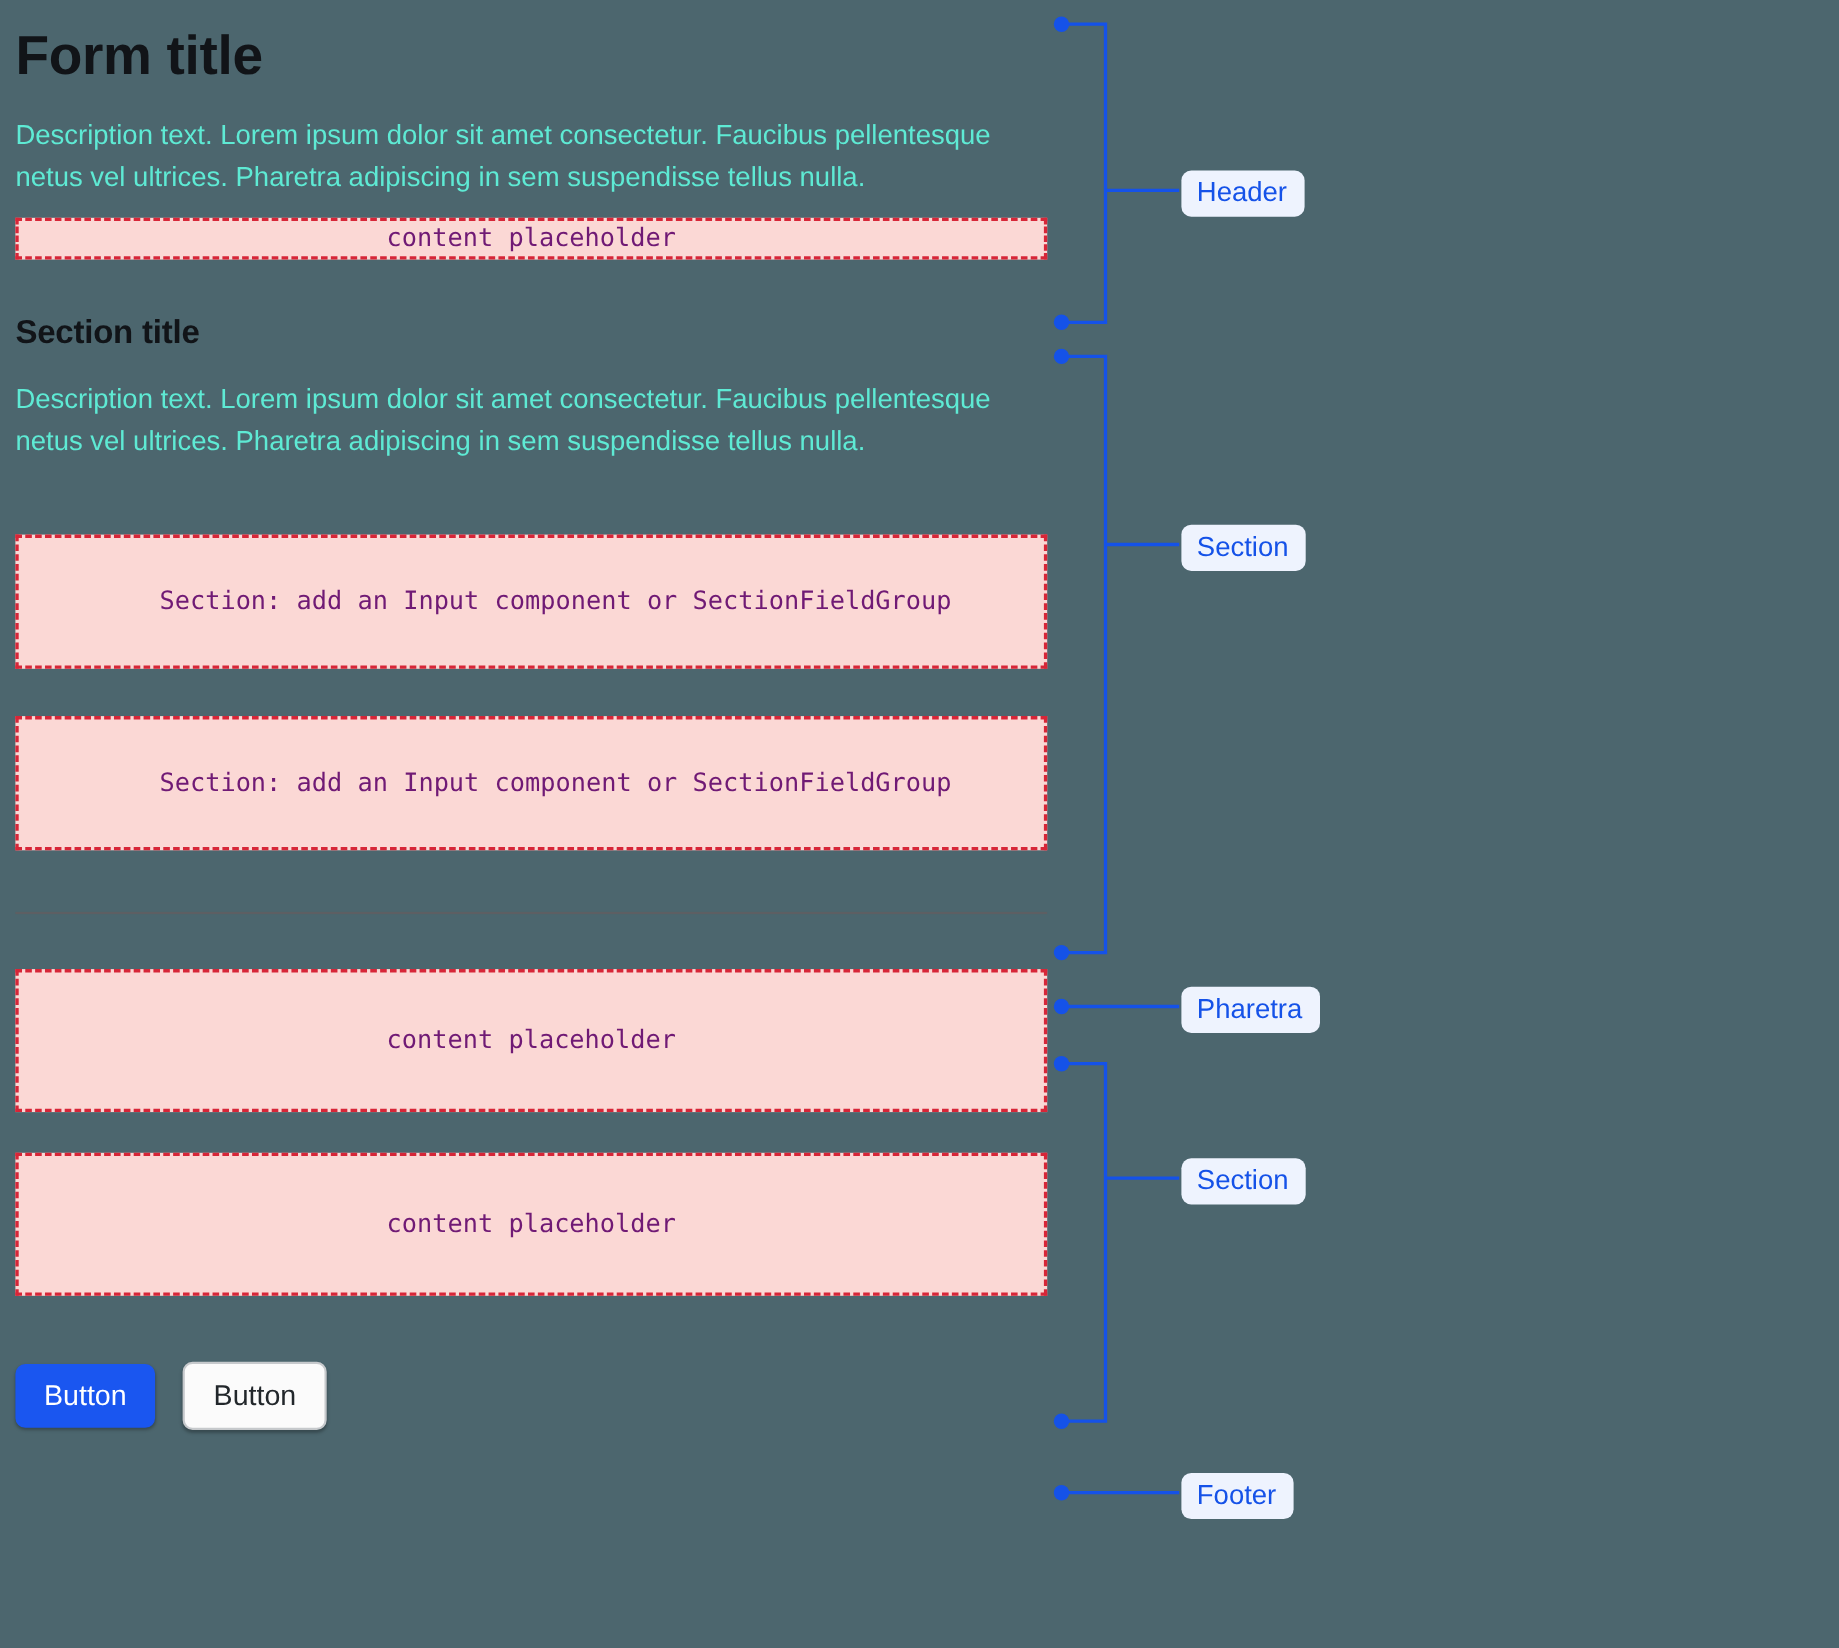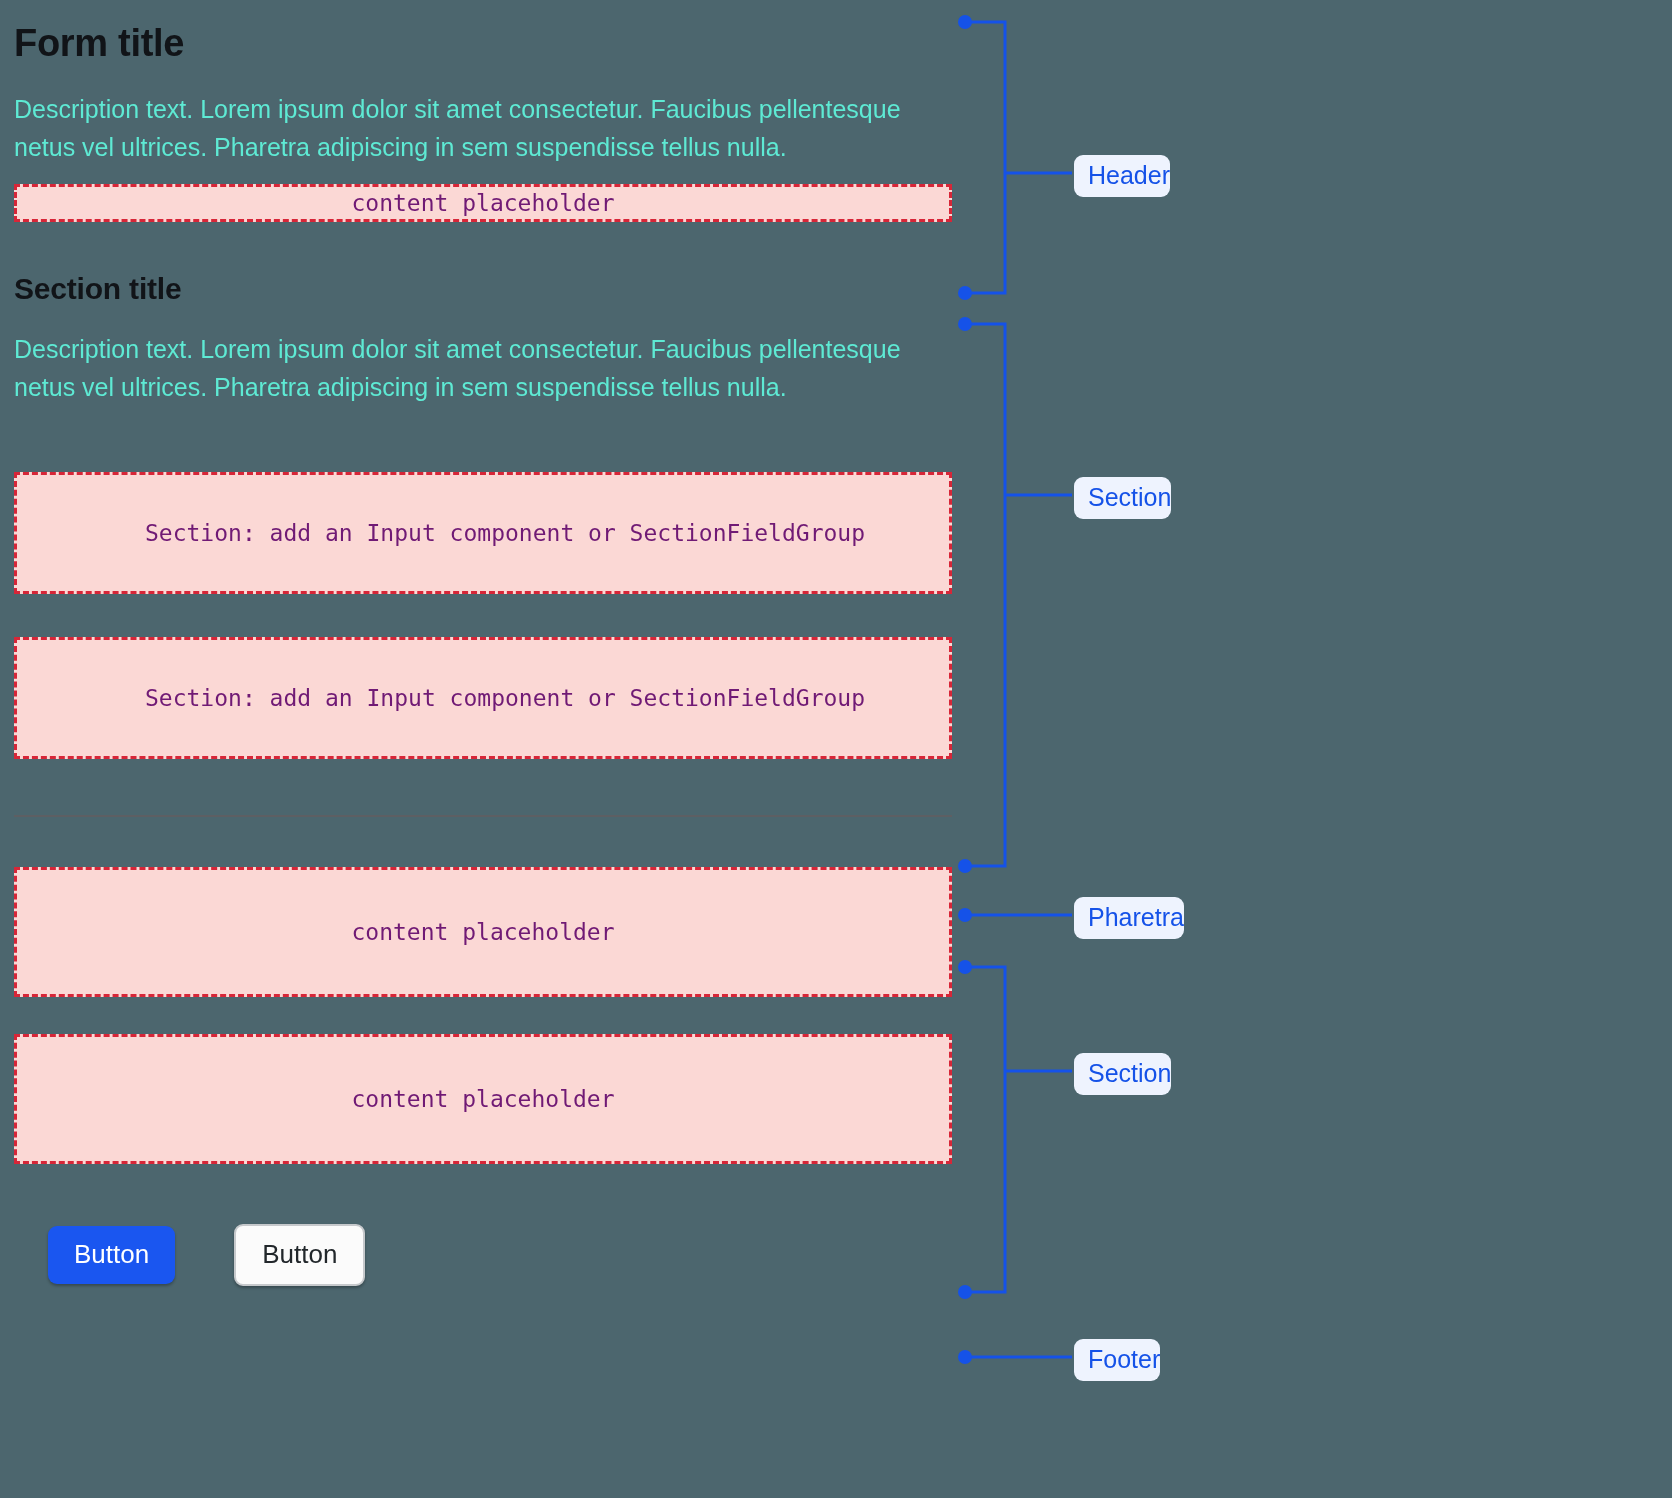--- a/index.html
+++ b/index.html
@@ -16,21 +16,21 @@
 
   
   .form-col {
     position: absolute;
     left: 14px;
     top: 0;
     width: 938px;
   }
 
   .form-title {
-    font-size: 38px;
+    font-size: 50px;
     font-weight: 700;
     color: #111418;
     letter-spacing: -0.3px;
     margin: 22px 0 0 0;
     line-height: 1.15;
   }
   .section-title {
     font-size: 30px;
     font-weight: 700;
     color: #111418;
@@ -72,21 +72,20 @@
   
   .btn-row { display: flex; align-items: center; gap: 25px; }
   .btn {
     font-size: 26px;
     font-family: "Liberation Sans", sans-serif;
     border-radius: 9px;
     padding: 14px 26px;
     cursor: pointer;
     line-height: 1.15;
     border: none;
-    margin-left: 34px;
   }
   .btn-primary {
     background: #1a56f0;
     color: #ffffff;
     box-shadow: 0 2px 3px rgba(0,0,0,0.28);
   }
   .btn-secondary {
     background: #fbfbfb;
     color: #22272b;
     border: 2px solid #c6c9cc;
@@ -100,21 +99,21 @@
     width: 1672px; height: 1498px;
     pointer-events: none;
   }
   .badge {
     position: absolute;
     background: #eef3fe;
     color: #1552e8;
     font-size: 25px;
     font-family: "Liberation Sans", sans-serif;
     border-radius: 9px;
-    padding: 5px 0 7px 14px;
+    padding: 5px 16px 7px 14px;
     white-space: nowrap;
     line-height: 1.2;
   }
 </style>
 </head>
 <body>
 
 <div class="form-col">
 
   <div>

